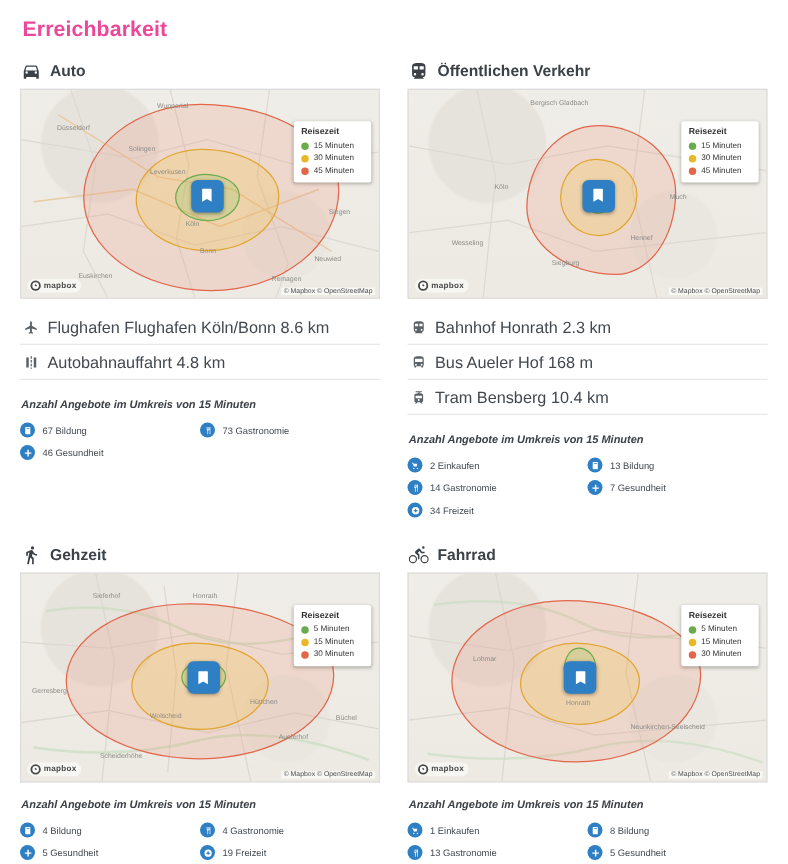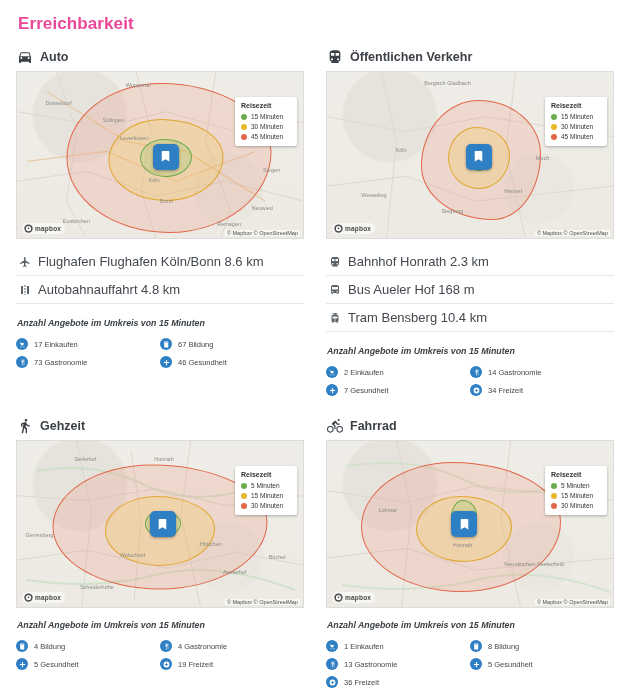--- a/index.html
+++ b/index.html
@@ -305,28 +305,20 @@
           </span>
           <span>Autobahnauffahrt 4.8 km</span>
         </div>
       </div>
 
       <div class="counts-title">Anzahl Angebote im Umkreis von 15 Minuten</div>
       <div class="counts">
         <div class="count-item">
           <span class="badge">
               <svg width="7" height="7" viewBox="0 0 24 24">
-                <path d="M7 18a2 2 0 1 0 2 2a2 2 0 0 0-2-2m10 0a2 2 0 1 0 2 2a2 2 0 0 0-2-2M7.2 14.6l.1-.3h7.4l1.9-7.3H6.2L5.6 4H2v2h2.2l3.1 9L7.2 14.6Z"></path>
-              </svg>
-            </span>
-          <span>17 Einkaufen</span>
-        </div>
-        <div class="count-item">
-          <span class="badge">
-              <svg width="7" height="7" viewBox="0 0 24 24">
                 <path d="M18 2H6a2 2 0 0 0-2 2v16a2 2 0 0 0 2 2h12V2M8 5h8v2H8V5Z"></path>
               </svg>
             </span>
           <span>67 Bildung</span>
         </div>
         <div class="count-item">
           <span class="badge">
               <svg width="7" height="7" viewBox="0 0 24 24">
                 <path d="M8.1 2v7a2.9 2.9 0 0 0 2 2.8V22h2V11.8a2.9 2.9 0 0 0 2-2.8V2h-1.4v6.6h-1.2V2h-1.4v6.6H8.9V2H8.1m9 0c-1.1 0-2 2.2-2 5.5c0 2.4.5 4.1 1.2 4.8V22h1.8V2h-1Z"></path>
               </svg>
@@ -436,20 +428,28 @@
 
       <div class="counts-title">Anzahl Angebote im Umkreis von 15 Minuten</div>
       <div class="counts">
         <div class="count-item">
           <span class="badge">
               <svg width="7" height="7" viewBox="0 0 24 24">
                 <path d="M7 18a2 2 0 1 0 2 2a2 2 0 0 0-2-2m10 0a2 2 0 1 0 2 2a2 2 0 0 0-2-2M7.2 14.6l.1-.3h7.4l1.9-7.3H6.2L5.6 4H2v2h2.2l3.1 9L7.2 14.6Z"></path>
               </svg>
             </span>
           <span>2 Einkaufen</span>
+        </div>
+        <div class="count-item">
+          <span class="badge">
+              <svg width="7" height="7" viewBox="0 0 24 24">
+                <path d="M18 2H6a2 2 0 0 0-2 2v16a2 2 0 0 0 2 2h12V2M8 5h8v2H8V5Z"></path>
+              </svg>
+            </span>
+          <span>13 Bildung</span>
         </div>
         <div class="count-item">
           <span class="badge">
               <svg width="7" height="7" viewBox="0 0 24 24">
                 <path d="M8.1 2v7a2.9 2.9 0 0 0 2 2.8V22h2V11.8a2.9 2.9 0 0 0 2-2.8V2h-1.4v6.6h-1.2V2h-1.4v6.6H8.9V2H8.1m9 0c-1.1 0-2 2.2-2 5.5c0 2.4.5 4.1 1.2 4.8V22h1.8V2h-1Z"></path>
               </svg>
             </span>
           <span>14 Gastronomie</span>
         </div>
         <div class="count-item">

